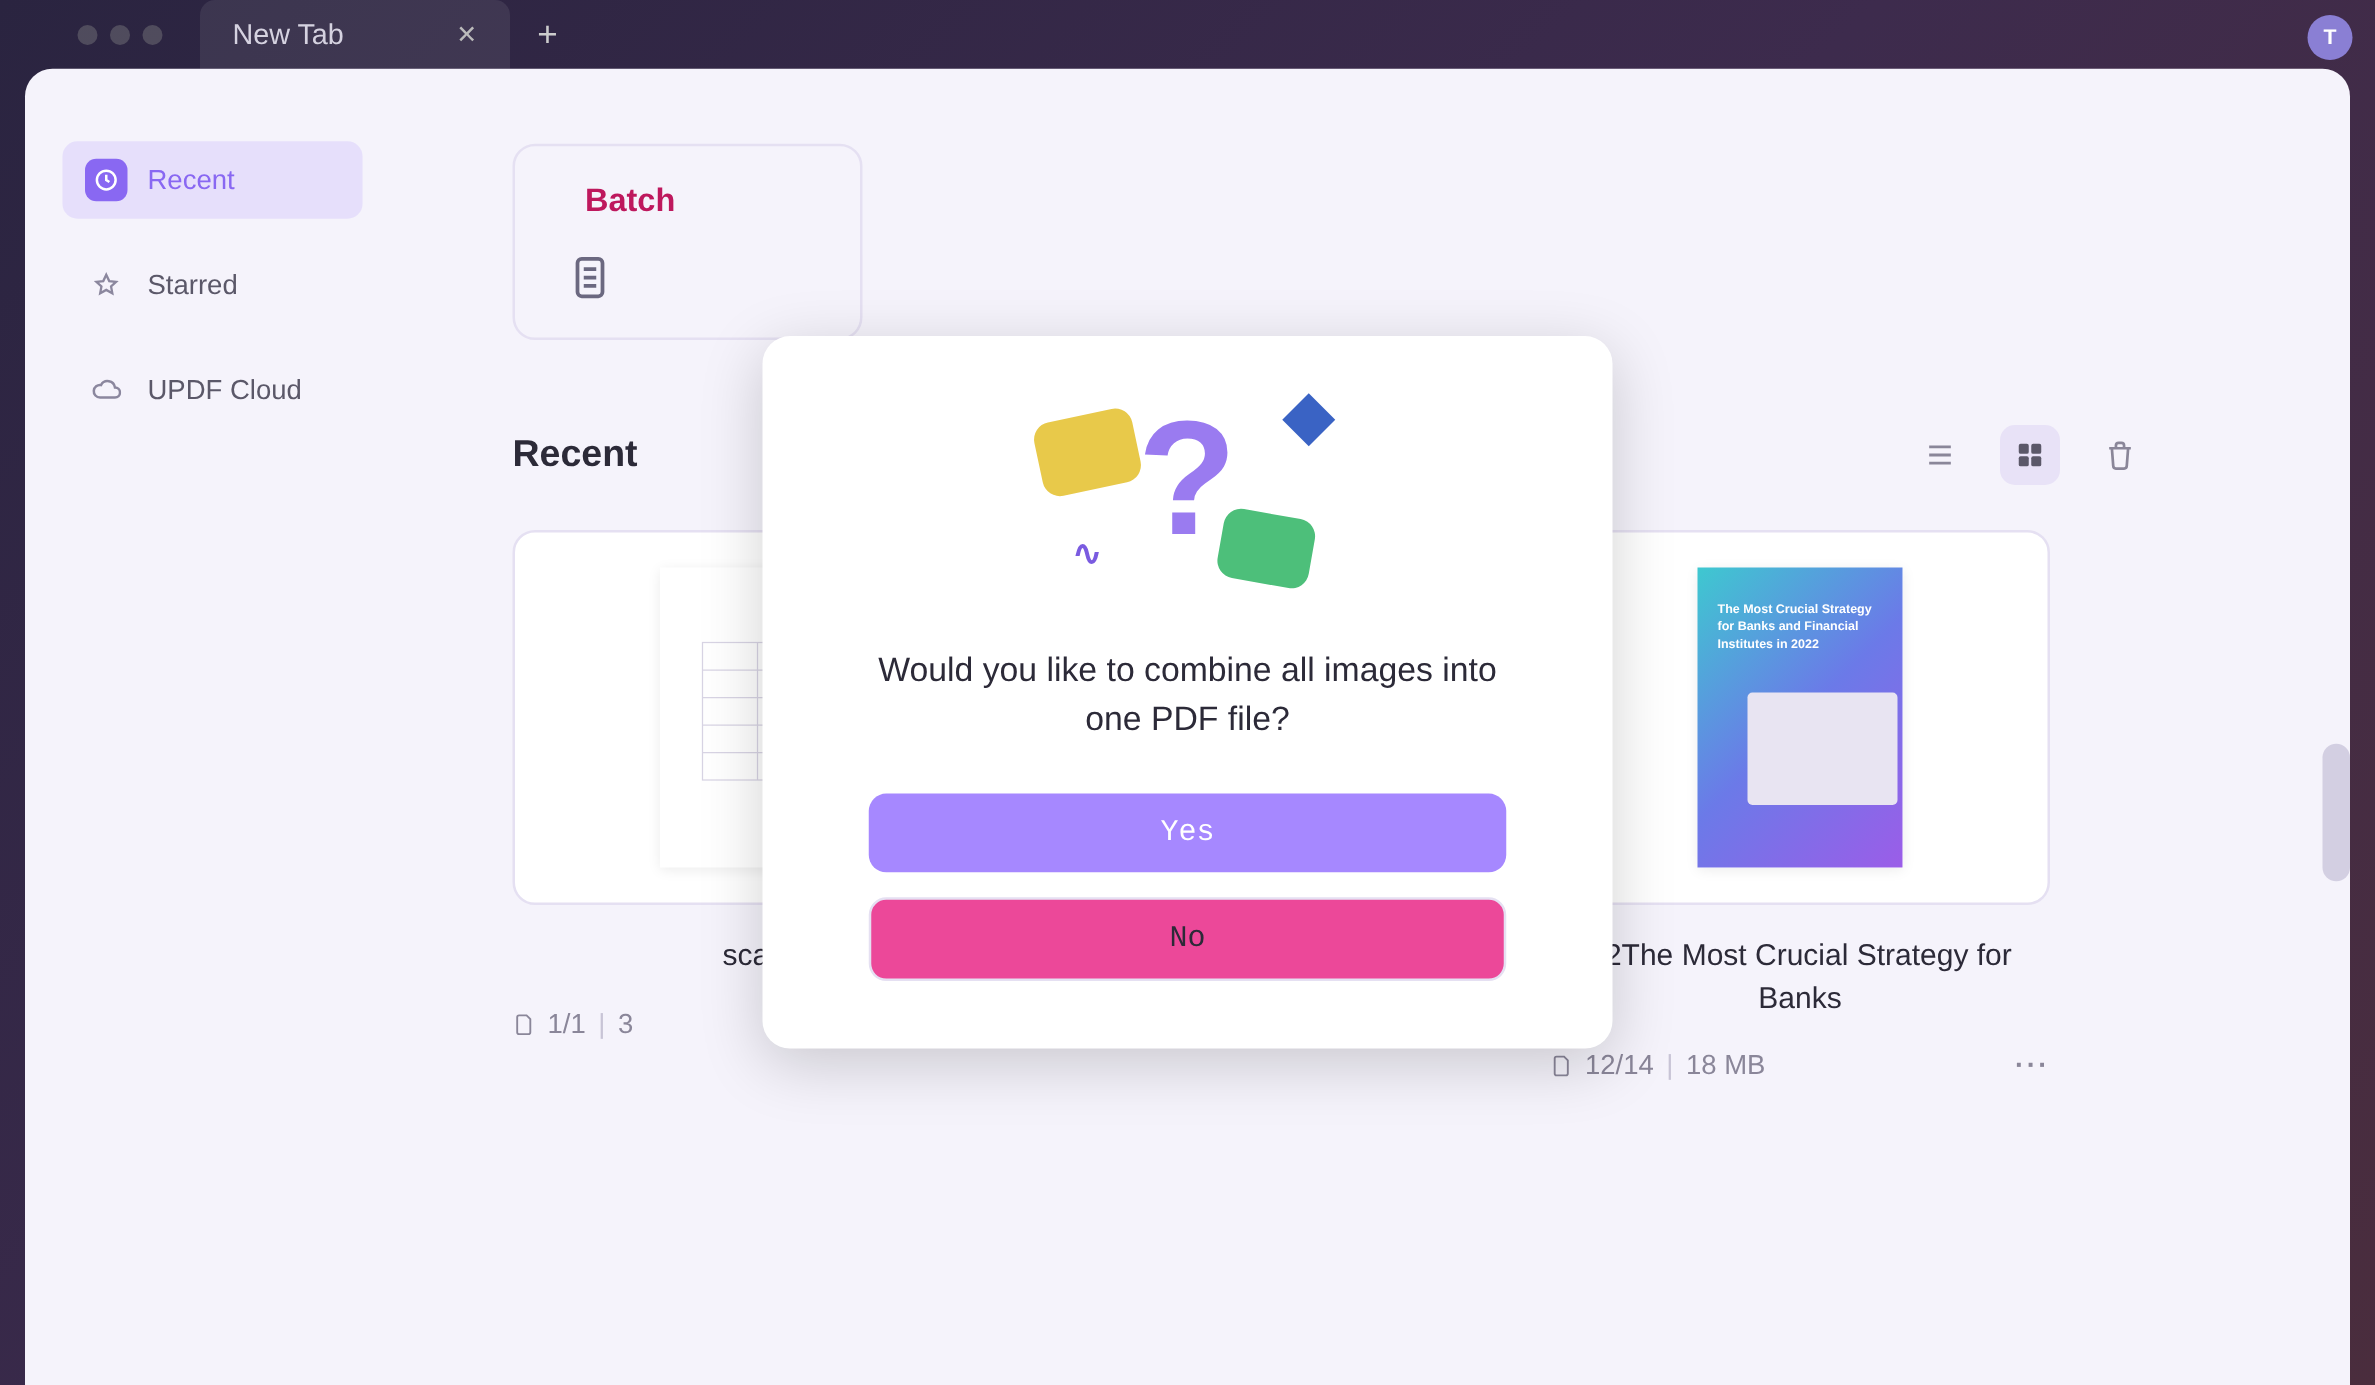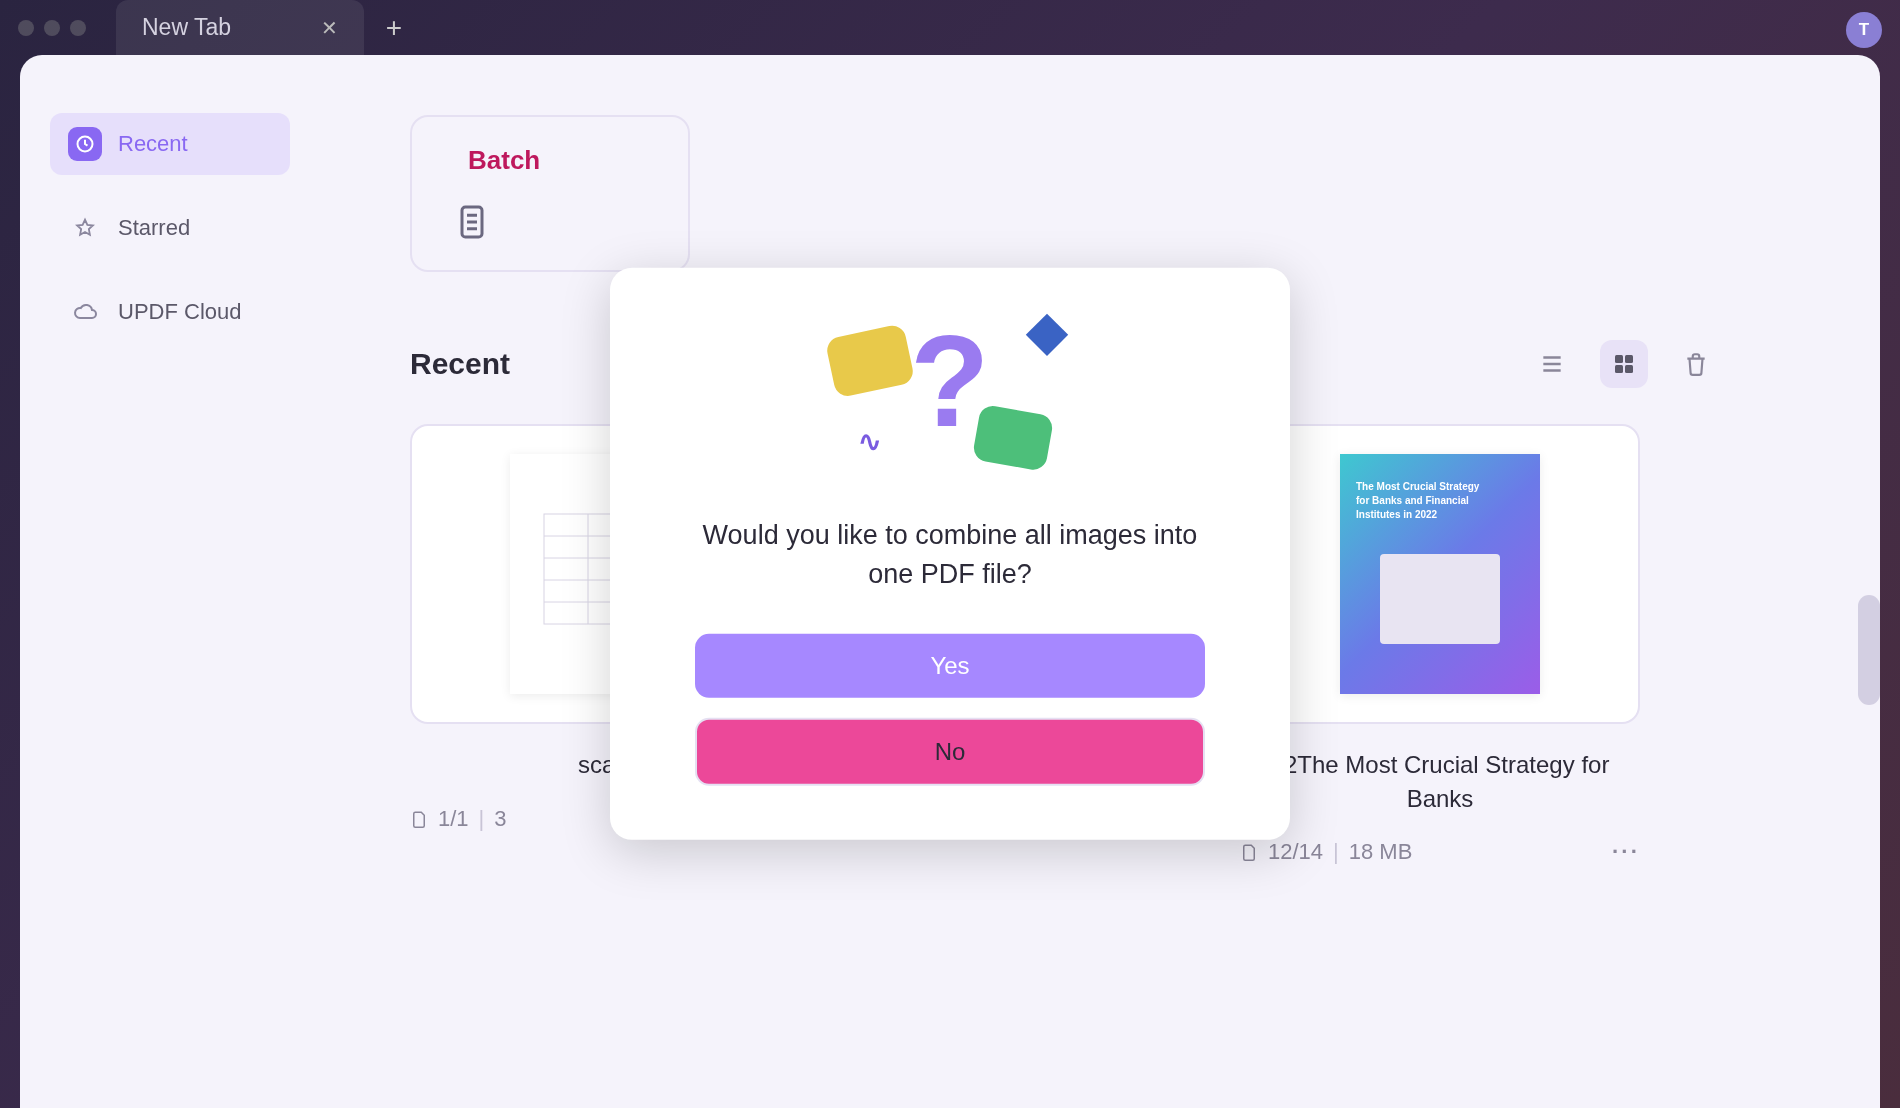--- a/index.html
+++ b/index.html
@@ -1,18 +1,18 @@
 <!DOCTYPE html>
 <html><head>
   <meta charset="utf-8">
   <style>
     * { margin: 0; padding: 0; box-sizing: border-box; font-family: -apple-system, BlinkMacSystemFont, "Segoe UI", sans-serif; }
     body { width: 1900px; height: 1108px; background: linear-gradient(135deg, #2a2440 0%, #3d2b4d 50%, #4a2d3d 100%); overflow: hidden; }
 
-    .window-chrome { position: relative; width: 100%; height: 100%; }
+    .window-chrome { position: relative; width: 100%; height: 100%; padding-left: 44px; }
     .titlebar { height: 55px; display: flex; align-items: center; padding: 0 18px; }
     .traffic-lights { display: flex; gap: 10px; }
     .traffic-light { width: 16px; height: 16px; border-radius: 50%; }
     .tl-red { background: #888; opacity: .4; }
     .tl-yellow { background: #888; opacity: .4; }
     .tl-green { background: #888; opacity: .4; }
 
     .tabbar { display: flex; align-items: center; margin-left: 30px; gap: 12px; }
     .tab { background: rgba(255,255,255,.08); border-radius: 12px 12px 0 0; padding: 14px 26px; display: flex; align-items: center; gap: 90px; color: #d5d2e0; font-size: 23px; font-weight: 500; }
     .tab-close { font-size: 20px; color: #bbb; cursor: pointer; }
@@ -44,39 +44,39 @@
     .recent-title { font-size: 30px; font-weight: 600; color: #2c2a38; }
     .recent-tools { display: flex; align-items: center; gap: 24px; }
     .view-btn { width: 48px; height: 48px; display: flex; align-items: center; justify-content: center; border-radius: 12px; cursor: pointer; color: #8a8699; }
     .view-btn.active { background: #e8e2f7; color: #5b5869; }
     .trash-btn { color: #8a8699; }
 
     .files-grid { display: flex; gap: 50px; }
     .file-card { width: 400px; }
     .file-thumb { width: 100%; height: 300px; border: 2px solid #e5e0f2; border-radius: 18px; background: #fff; display: flex; align-items: center; justify-content: center; overflow: hidden; margin-bottom: 24px; }
     .file-thumb.doc1 { }
-    .file-thumb .page { width: 200px; height: 240px; background: #fff; box-shadow: 0 2px 10px rgba(0,0,0,.08); position: relative; }
+    .file-thumb .page { width: 164px; height: 240px; background: #fff; box-shadow: 0 2px 10px rgba(0,0,0,.08); position: relative; }
     .file-thumb .page.gradient { background: linear-gradient(135deg, #3ec8d0, #6b7ae8, #9b5de8); }
     .file-title { font-size: 24px; font-weight: 500; color: #2c2a38; text-align: center; margin-bottom: 24px; line-height: 1.4; padding: 0 10px; }
     .file-meta { display: flex; align-items: center; gap: 10px; font-size: 22px; color: #8a8699; font-weight: 500; }
     .file-meta .doc-icon { font-size: 18px; }
     .file-meta .sep { color: #c8c4d6; }
     .file-meta .more { margin-left: auto; color: #8a8699; letter-spacing: 2px; font-weight: 800; cursor: pointer; }
     .file-card.second { margin-left: 380px; }
 
     .scroll-indicator { position: absolute; right: 0; top: 540px; width: 22px; height: 110px; background: rgba(150,140,180,.35); border-radius: 11px; }
     .dialog { position: absolute; left: 50%; top: 50%; transform: translate(-50%, -50%); width: 680px; background: #fff; border-radius: 22px; padding: 48px 50px 54px; box-shadow: 0 12px 50px rgba(0,0,0,.18); text-align: center; }
     .dialog-art { width: 260px; height: 170px; margin: 0 auto 30px; position: relative; }
     .qmark { font-size: 130px; font-weight: 800; color: #9a7bf0; position: absolute; left: 90px; top: -10px; }
     .bubble1 { position: absolute; left: 10px; top: 15px; width: 80px; height: 60px; background: #e8c94a; border-radius: 14px; transform: rotate(-12deg); }
     .bubble2 { position: absolute; right: 30px; bottom: 20px; width: 74px; height: 56px; background: #4dbf7a; border-radius: 14px; transform: rotate(10deg); }
     .cube { position: absolute; right: 18px; top: 4px; width: 30px; height: 30px; background: #3a63c4; transform: rotate(45deg); }
     .squiggle { position: absolute; left: 38px; bottom: 28px; font-size: 28px; color: #7a5be0; font-weight: 800; }
     .dialog-text { font-size: 27px; font-weight: 400; color: #2c2a38; line-height: 1.45; margin-bottom: 40px; padding: 0 28px; }
-    .dialog-btn { display: block; width: 510px; margin: 0 auto 20px; padding: 18px 0; font-size: 24px; font-weight: 500; border-radius: 14px; border: none; cursor: pointer; }
+    .dialog-btn { display: block; width: 510px; margin: 0 auto 20px; padding: 18px 0; font-size: 24px; font-weight: 500; border-radius: 14px; border: none; cursor: pointer; font-family: Liberation Mono, monospace; }
     .btn-yes { background: #a688ff; color: #fff; }
     .btn-no { background: #ec4899; color: #2c2a38; border: 2px solid #e5e0f2; margin-bottom: 0; }
 
     svg { display: block; }
   </style>
 </head>
 <body>
 
 <div class="window-chrome">
   <div class="titlebar">

